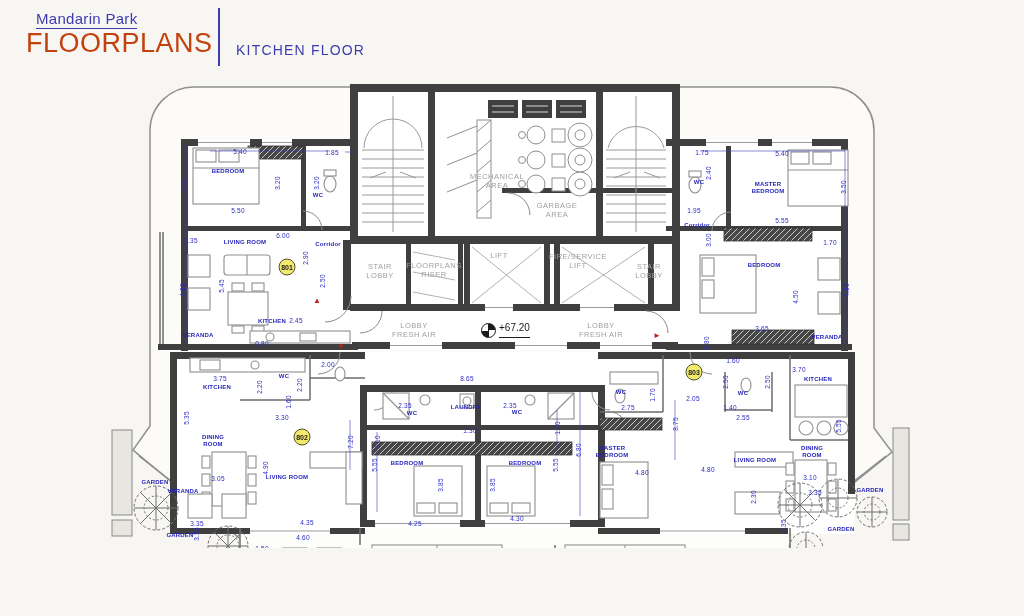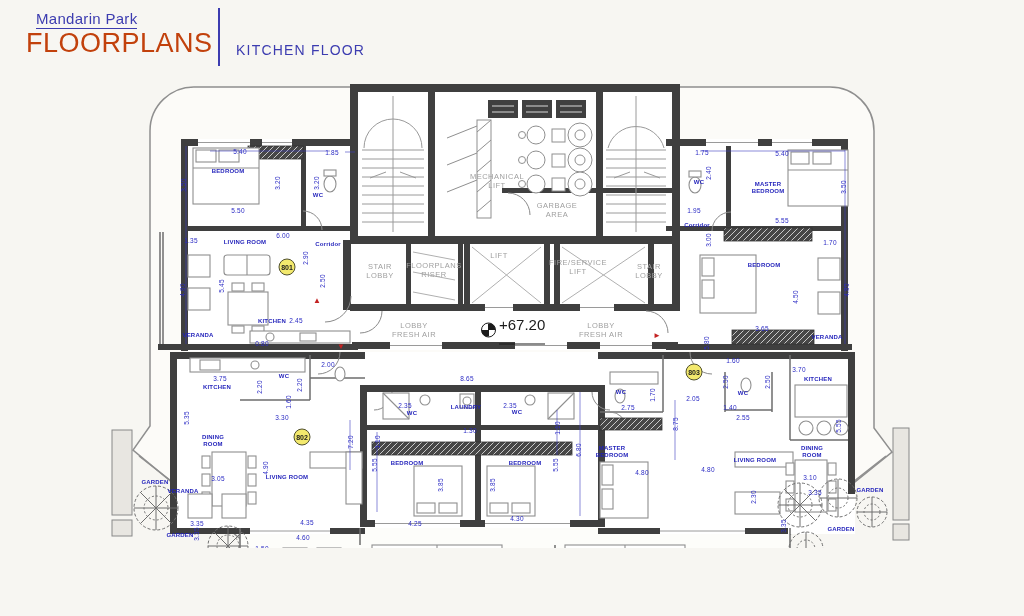--- a/index.html
+++ b/index.html
@@ -22,21 +22,21 @@
         text-align:center;white-space:pre-line;line-height:1.2;letter-spacing:.2px;}
   .core{position:absolute;font-size:7.5px;color:#9f9f9f;transform:translate(-50%,-50%);
         text-align:center;white-space:pre-line;line-height:1.15;letter-spacing:.5px;}
   .badge{position:absolute;width:17px;height:17px;border-radius:50%;background:#f3e96d;
          border:1.5px solid #50502f;transform:translate(-50%,-50%);display:flex;align-items:center;
          justify-content:center;font-size:7px;font-weight:bold;color:#1c1c1c;box-sizing:border-box;}
   .marker{position:absolute;color:#c32222;font-size:8px;transform:translate(-50%,-50%);line-height:1;}
   .level{position:absolute;display:flex;align-items:center;gap:3px;transform:translate(0,-50%);}
   .level .licon{width:13px;height:13px;border-radius:50%;border:1px solid #1b1b1b;
          background:conic-gradient(#1b1b1b 0 25%, #fff 25% 50%, #1b1b1b 50% 75%, #fff 75%);}
-  .level .lval{font-size:15px;color:#1b1b1b;border-bottom:1px solid #1b1b1b;padding-bottom:11px;}
+  .level .lval{font-size:10px;color:#1b1b1b;border-bottom:1px solid #1b1b1b;padding-bottom:4px;}
 </style>
 </head>
 <body>
 
 <div class="canvas">
 
   <div>
     <div class="project">Mandarin Park</div>
     <div class="doc">FLOORPLANS</div>
     <div class="tdivider"></div>
@@ -347,29 +347,29 @@
       <path d="M186,146 V344 M210,151 H330 M345,152 H355"></path>
       <path d="M700,151 H845 M845,150 V344"></path>
       <path d="M370,584 H640"></path>
       <path d="M377,432 V512 M557,410 V455 M580,392 V516 M675,400 V460 M350,420 V470"></path>
     </g>
   </svg>
 
   <div class="layer">
 
   <div class="core" style="left: 497px; top: 182px;">MECHANICAL
-LIFT</div>
+AREA</div>
       <div class="core" style="left: 557px; top: 211px;">GARBAGE
 AREA</div>
       <div class="core" style="left: 380px; top: 272px;">STAIR
 LOBBY</div>
       <div class="core" style="left: 434px; top: 271px;">FLOORPLANS
 RISER</div>
       <div class="core" style="left: 499px; top: 256px;">LIFT</div>
-      <div class="core" style="left: 578px; top: 268px;">FIRE/SERVICE
+      <div class="core" style="left: 578px; top: 262px;">FIRE/SERVICE
 LIFT</div>
       <div class="core" style="left: 649px; top: 272px;">STAIR
 LOBBY</div>
       <div class="core" style="left: 414px; top: 331px;">LOBBY
 FRESH AIR</div>
       <div class="core" style="left: 601px; top: 331px;">LOBBY
 FRESH AIR</div>
     </div>
 
   <div class="layer">

